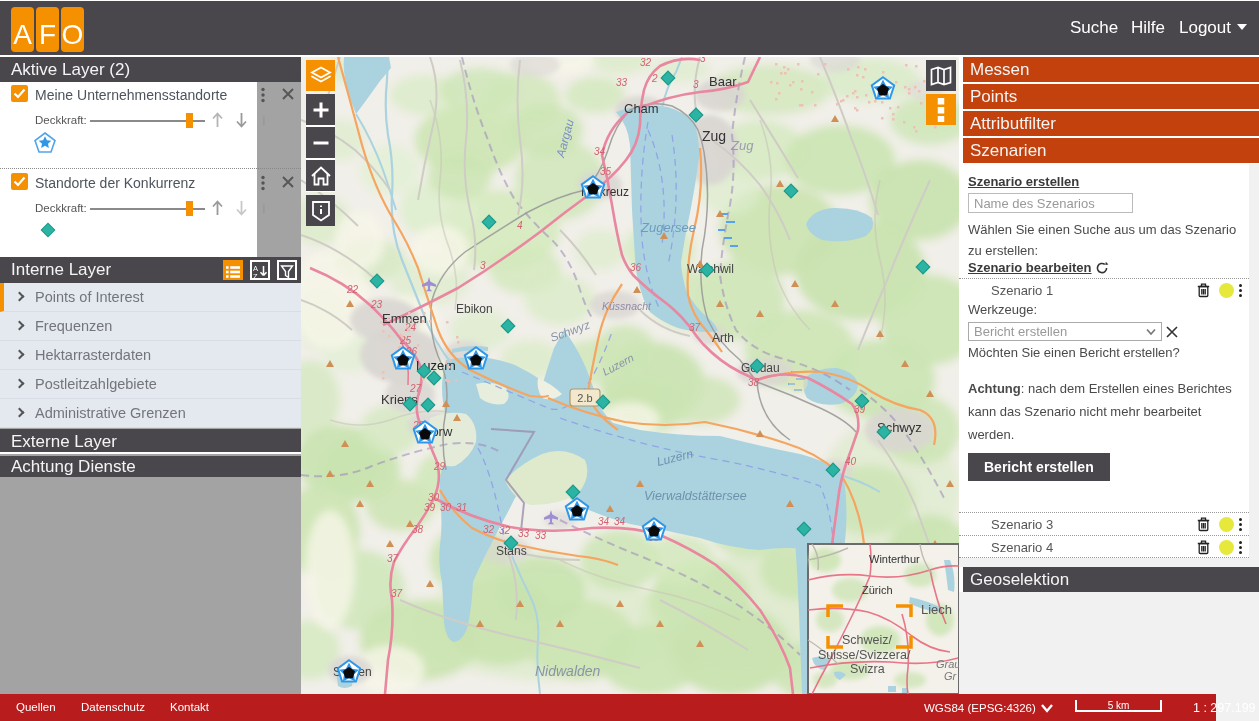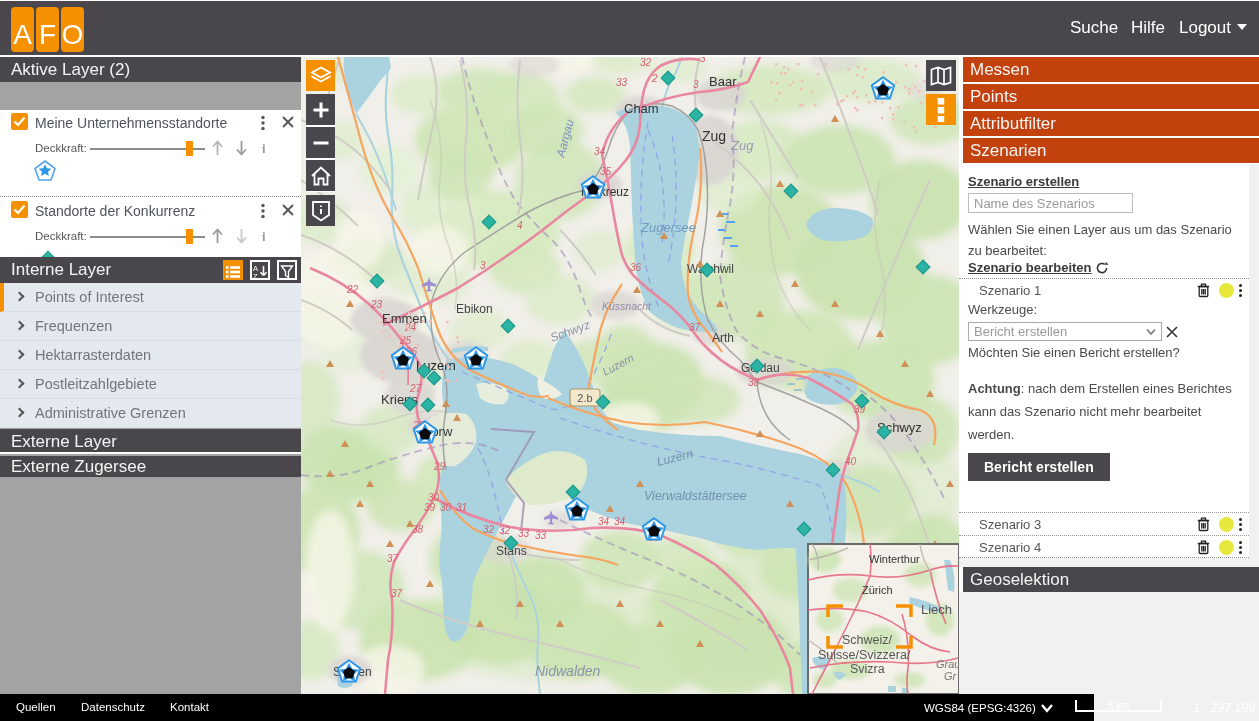--- a/index.html
+++ b/index.html
@@ -10,21 +10,21 @@
   #topbar { left:0; top:0; width:1259px; height:55px; background:#4a474c; border-top:1px solid #fff; }
   .logobox { position:absolute; top:6px; width:23px; height:45px; background:#f59000; border-radius:4px; color:#fff; font-size:28px; text-align:center; display:flex; align-items:flex-end; justify-content:center; padding-bottom:1px; }
   #hline { left:0; top:55px; width:1259px; height:2px; background:#fff; z-index:50; }
   .tmi { position:absolute; top:17px; color:#fff; font-size:17px; }
   .caret { display:inline-block; width:0; height:0; border-left:5px solid transparent; border-right:5px solid transparent; border-top:6px solid #fff; vertical-align:middle; margin-left:6px; margin-bottom:3px; }
   
   .hdr { background:#4a474c; color:#f4f4f4; font-size:17px; line-height:25px; padding-left:11px; }
   
   #leftsb { left:0; top:55px; width:301px; height:639px; background:#a3a3a3; }
   #alhdr { left:0; top:2px; width:301px; height:25px; }
-  #alpanel { left:0; top:27px; width:301px; height:176px; background:#fff;margin-top:28px; }
+  #alpanel { left:0; top:27px; width:257px; height:176px; background:#fff; }
   .chk { position:absolute; width:17px; height:17px; background:#f59000; border-radius:2px; }
   .chk svg { position:absolute; left:2px; top:3px; }
   .lname { position:absolute; font-size:14px; color:#4d545d; }
   .dk { position:absolute; font-size:11.5px; color:#555; }
   .track { position:absolute; height:2px; background:#8a8a8a; }
   .thumb { position:absolute; width:7px; height:15px; background:#f59000; }
   .dotted { position:absolute; border-top:1px dotted #888; width:301px; }
   #ilhdr { left:0; top:202px; width:301px; height:26px; line-height:26px; }
   .ilitem { position:absolute; left:0; width:301px; height:29px; background:#e4e8ef; color:#73757a; font-size:14.5px; line-height:28px; padding-left:35px; border-bottom:1px solid #d8dde6;}
   .chev { position:absolute; left:16px; top:10px; width:7px; height:7px; border-right:2px solid #555; border-top:2px solid #555; transform:rotate(45deg); }
@@ -33,28 +33,28 @@
   #edhdr { left:0; top:401px; width:301px; height:21px; font-size:17px; line-height:21px; }
   
   #rightsb { left:959px; top:55px; width:300px; height:639px; background:#fff; }
   .rhdr { position:absolute; left:4px; width:296px; height:27px; background:#c2410c; color:#f4f4f4; font-size:17px; line-height:25px; padding-left:7px; border-bottom:2px solid #fff; }
   #rcontent { position:absolute; left:0px; top:109px; width:290px; height:394px; background:#fff; color:#4a4a4a; font-size:13px; }
   .ulbl { font-weight:bold; text-decoration:underline; color:#3a3a3a; font-size:13px; }
   #szinput { position:absolute; left:9px; top:29px; width:165px; height:20px; border:1px solid #bbb; font-size:13px; color:#999; padding-left:5px; font-family:"Liberation Sans", sans-serif;}
   .yellowdot { position:absolute; width:15px; height:15px; border-radius:50%; background:#e6e93c; }
   .vdots { position:absolute; width:3px; }
   .vdots div { width:3px; height:3px; background:#222; margin-bottom:2px; border-radius:50%; }
-  .szrow { position:absolute; left:0; width:290px; height:23px; border-top:1px dotted #999; font-size:13px; color:#555; line-height:23px; padding-left:20px; }
+  .szrow { position:absolute; left:0; width:290px; height:23px; border-top:1px dotted #999; font-size:13px; color:#555; line-height:23px; padding-left:32px; }
   #berbtn { position:absolute; left:9px; top:289px; width:142px; height:28px; background:#4a474c; color:#fff; font-weight:bold; font-size:14px; line-height:28px; padding-left:16px; }
   #geohdr { position:absolute; left:4px; top:512px; width:296px; height:25px; background:#4a474c; color:#f4f4f4; font-size:17px; line-height:25px; padding-left:7px; }
   #rgray1 { position:absolute; left:0; top:503px; width:300px; height:9px; background:#f1f1f1; }
   #rgray2 { position:absolute; left:0; top:537px; width:300px; height:102px; background:#f1f1f1; }
   #rgutter { position:absolute; left:290px; top:109px; width:10px; height:394px; background:#f1f1f1; }
   
-  #botbar { left:0; top:694px; width:1094px; height:27px; background:#000000; color:#fff; font-size:11.5px; }
+  #botbar { left:0; top:694px; width:1216px; height:27px; background:#b91c1c; color:#fff; font-size:11.5px; }
   #botbar span.blk { position:absolute; top:7px; }
   
   #map { left:301px; top:57px; width:658px; height:637px; background:#f1efe9; overflow:hidden; }
   .mapbtn { position:absolute; width:29px; height:31px; background:#4a474c; }
   .mapbtn svg { position:absolute; left:50%; top:50%; transform:translate(-50%,-50%); }
 </style>
 </head>
 <body>
 <div id="page">
 
@@ -719,32 +719,32 @@
             <path d="M2.5 2 H13.5 L9.5 7.5 V13.5 L6.5 11.5 V7.5 Z" fill="none" stroke="#fff" stroke-width="1.4"></path>
           </svg>
       </div>
     </div>
     <div class="ilitem" style="top:228px; border-left:4px solid #f59000; padding-left:31px;"><div class="chev" style="left:12px;"></div>Points of Interest</div>
     <div class="ilitem" style="top:257px;"><div class="chev"></div>Frequenzen</div>
     <div class="ilitem" style="top:286px;"><div class="chev"></div>Hektarrasterdaten</div>
     <div class="ilitem" style="top:315px;"><div class="chev"></div>Postleitzahlgebiete</div>
     <div class="ilitem" style="top:344px;"><div class="chev"></div>Administrative Grenzen</div>
     <div class="abs hdr" id="elhdr">Externe Layer</div>
-    <div class="abs hdr" id="edhdr">Externe Zugersee</div>
+    <div class="abs hdr" id="edhdr">Achtung Dienste</div>
   </div>
 
   <div class="abs" id="rightsb">
     <div class="rhdr" style="top:2px;">Messen</div>
     <div class="rhdr" style="top:29px;">Points</div>
     <div class="rhdr" style="top:56px;">Attributfilter</div>
     <div class="rhdr" style="top:83px;">Szenarien</div>
     <div id="rcontent">
       <div class="ulbl" style="position:absolute; left:9px; top:10px;">Szenario erstellen</div>
       <input id="szinput" value="Name des Szenarios" readonly="" style="">
-      <div style="position:absolute; left:9px; top:55px; width:272px; line-height:21px;">Wählen Sie einen Layer aus um das Szenario zu bearbeitet:</div>
+      <div style="position:absolute; left:9px; top:55px; width:272px; line-height:21px;">Wählen Sie einen Suche aus um das Szenario zu erstellen:</div>
       <div class="ulbl" style="position:absolute; left:9px; top:96px;">Szenario bearbeiten</div>
       <svg style="position:absolute; left:136px; top:97px;" width="14" height="14" viewBox="0 0 14 14">
           <path d="M11.6 7 a4.6 4.6 0 1 1 -1.8 -3.6" stroke="#333" stroke-width="1.6" fill="none"></path>
           <path d="M10.8 0.8 L10.3 4.1 L13.4 3.4 Z" fill="#333"></path>
         </svg>
       <div class="szrow" style="top:114px;">Szenario 1
         <svg style="position:absolute; left:238px; top:4px;" width="13" height="15" viewBox="0 0 13 15">
             <g stroke="#222" fill="none" stroke-width="1.3">
               <rect x="2.2" y="3.5" width="8.6" height="10" rx="1"></rect>
               <path d="M0.8 3.5 H12.2 M4.5 3.2 V1.2 H8.5 V3.2 M4.8 6 V11.5 M6.5 6 V11.5 M8.2 6 V11.5"></path>

